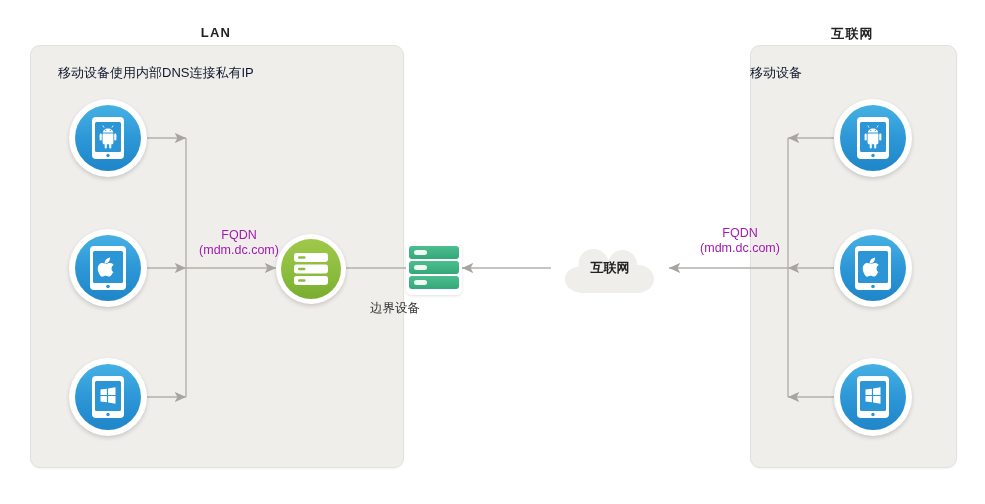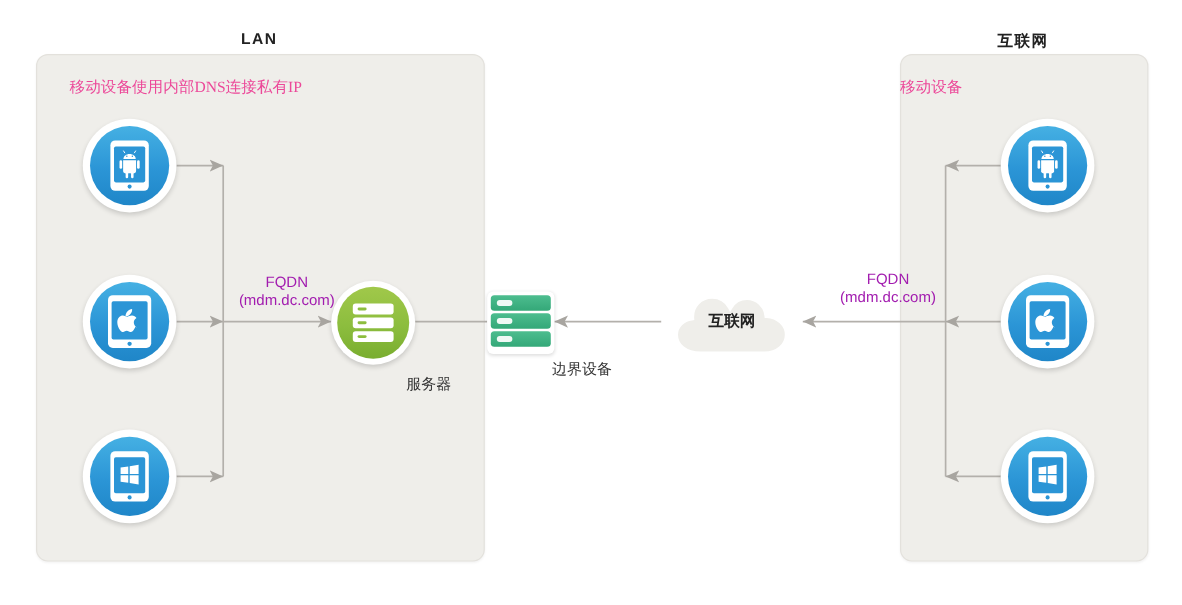--- a/index.html
+++ b/index.html
@@ -61,23 +61,22 @@
   }
   #zone-internet-title {
     left: 750px;
     top: 25px;
     width: 205px;
   }
 
   .zone-subtitle {
     position: absolute;
     font-size: 13px;
-    color: #ec4899;
+    color: #0f172a;
     white-space: nowrap;
-    font-family: Liberation Serif, serif;
   }
   #lan-subtitle {
     left: 58px;
     top: 64px;
     text-align: left;
   }
   #internet-subtitle {
     left: 750px;
     top: 64px;
     width: 205px;
@@ -127,21 +126,21 @@
     background: linear-gradient(to bottom, #a0c84a 0%, #8cbd3e 55%, #79ad2f 100%);
     display: flex;
     align-items: center;
     justify-content: center;
   }
 
   .node-caption {
     position: absolute;
     font-size: 12.5px;
     color: #333333;
-    text-align: right;
+    text-align: left;
     white-space: nowrap;
   }
   #server-caption {
     left: 246px;
     top: 312px;
     width: 130px;
   }
   #edge-caption {
     left: 370px;
     top: 300px;
@@ -331,21 +330,20 @@
           <rect x="1" y="1" width="34" height="9" rx="2.4" fill="#ffffff"></rect>
           <rect x="1" y="12.5" width="34" height="9" rx="2.4" fill="#ffffff"></rect>
           <rect x="1" y="24" width="34" height="9" rx="2.4" fill="#ffffff"></rect>
           <rect x="5" y="4.3" width="7.5" height="2.4" rx="1.2" fill="#8cbd3e"></rect>
           <rect x="5" y="15.8" width="7.5" height="2.4" rx="1.2" fill="#8cbd3e"></rect>
           <rect x="5" y="27.3" width="7.5" height="2.4" rx="1.2" fill="#8cbd3e"></rect>
         </g>
       </svg>
     </div>
   </div>
-  <div class="node-caption" id="server-caption">服务器</div>
 
   <div id="edge-device">
     <div class="rack-unit"></div>
     <div class="rack-unit"></div>
     <div class="rack-unit"></div>
   </div>
   <div class="node-caption" id="edge-caption">边界设备</div>
 
   <div id="cloud-node">
     <svg width="118" height="62" viewBox="0 0 118 62" style="position:absolute; left:0; top:0;">

